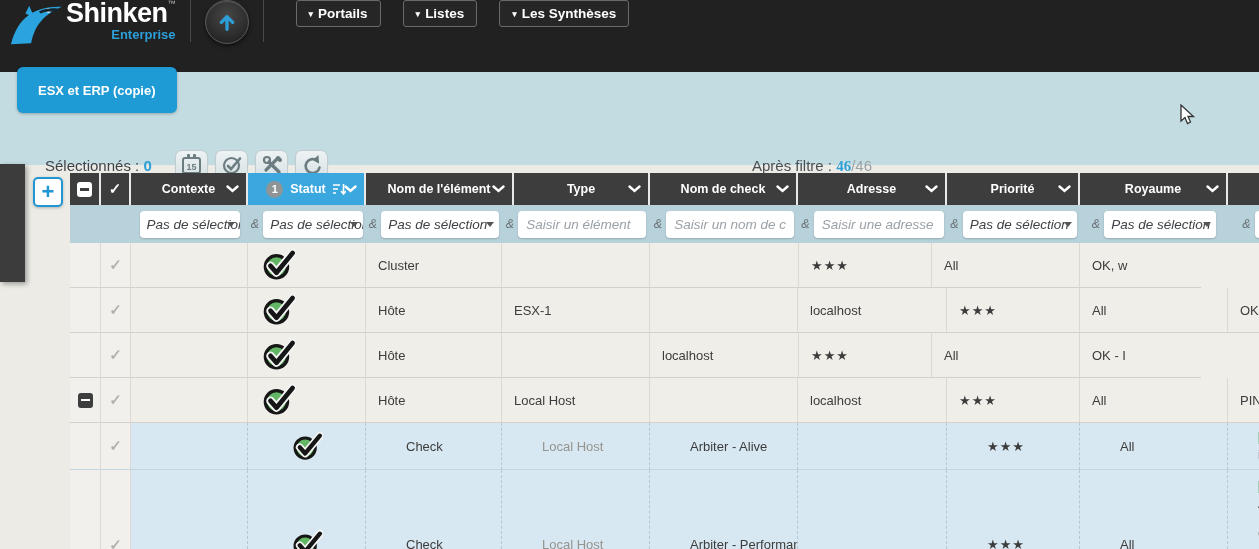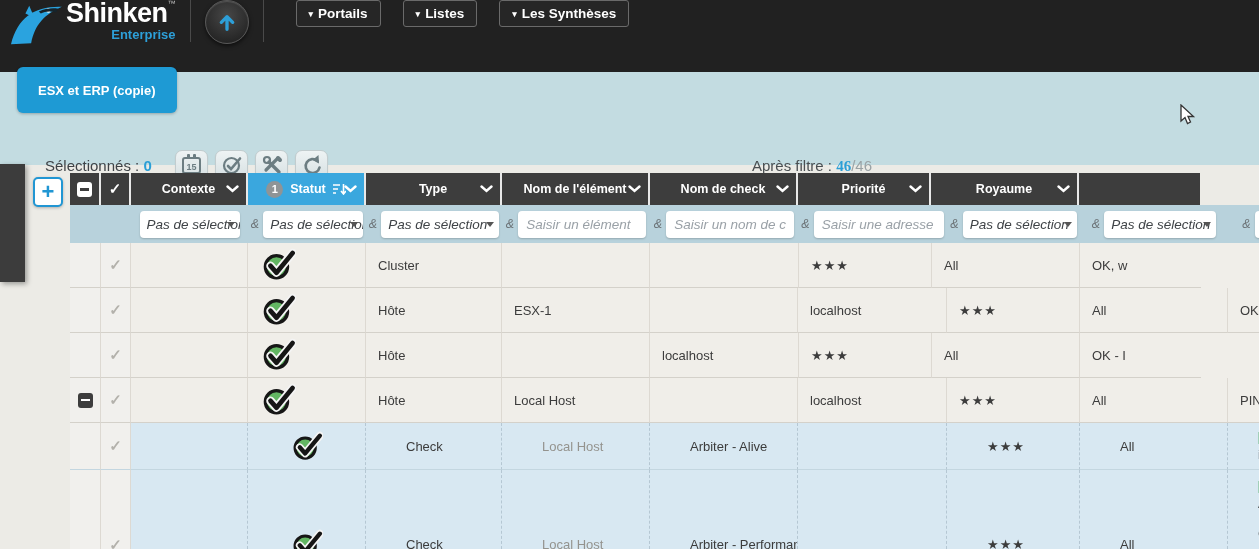--- a/index.html
+++ b/index.html
@@ -225,34 +225,40 @@
         <span class="badge">1</span>
         <span>Statut</span>
         <svg class="sorticon" width="14" height="12" viewBox="0 0 14 12">
           <path d="M1 2 h7 M1 6 h5 M1 10 h3" stroke="#fff" stroke-width="1.6"></path>
           <path d="M11.5 1 v9 M9 8 l2.5 3 L14 8" fill="none" stroke="#fff" stroke-width="1.6"></path>
         </svg>
         <svg class="chev" width="13" height="8" viewBox="0 0 13 8">
             <polyline points="1.5,1.5 6.5,6 11.5,1.5" fill="none" stroke="#fff" stroke-width="2.4" stroke-linecap="round"></polyline>
           </svg>
       </div>
+      <div class="th c-name">
+        <span>Nom de l'élément</span>
+        <svg class="chev" width="13" height="8" viewBox="0 0 13 8">
+            <polyline points="1.5,1.5 6.5,6 11.5,1.5" fill="none" stroke="#fff" stroke-width="2.4" stroke-linecap="round"></polyline>
+          </svg>
+      </div>
       <div class="th c-type">
         <span>Type</span>
         <svg class="chev" width="13" height="8" viewBox="0 0 13 8">
             <polyline points="1.5,1.5 6.5,6 11.5,1.5" fill="none" stroke="#fff" stroke-width="2.4" stroke-linecap="round"></polyline>
           </svg>
       </div>
-      <div class="th c-name">
-        <span>Nom de l'élément</span>
-        <svg class="chev" width="13" height="8" viewBox="0 0 13 8">
-            <polyline points="1.5,1.5 6.5,6 11.5,1.5" fill="none" stroke="#fff" stroke-width="2.4" stroke-linecap="round"></polyline>
-          </svg>
-      </div>
       <div class="th c-check">
         <span>Nom de check</span>
+        <svg class="chev" width="13" height="8" viewBox="0 0 13 8">
+            <polyline points="1.5,1.5 6.5,6 11.5,1.5" fill="none" stroke="#fff" stroke-width="2.4" stroke-linecap="round"></polyline>
+          </svg>
+      </div>
+      <div class="th c-addr">
+        <span>Adresse</span>
         <svg class="chev" width="13" height="8" viewBox="0 0 13 8">
             <polyline points="1.5,1.5 6.5,6 11.5,1.5" fill="none" stroke="#fff" stroke-width="2.4" stroke-linecap="round"></polyline>
           </svg>
       </div>
       <div class="th c-prio">
         <span>Priorité</span>
         <svg class="chev" width="13" height="8" viewBox="0 0 13 8">
             <polyline points="1.5,1.5 6.5,6 11.5,1.5" fill="none" stroke="#fff" stroke-width="2.4" stroke-linecap="round"></polyline>
           </svg>
       </div>

